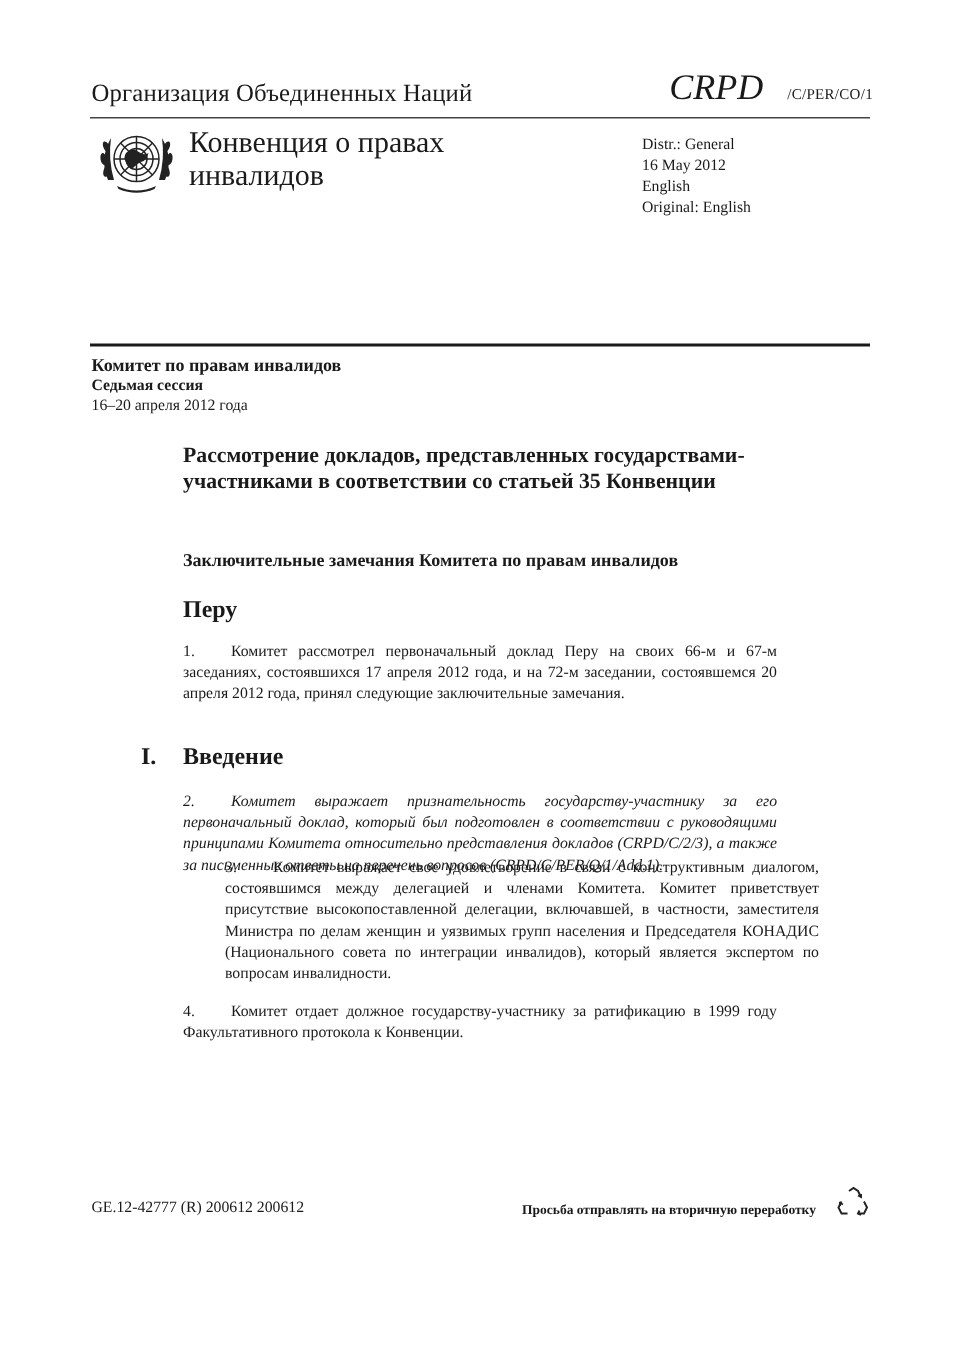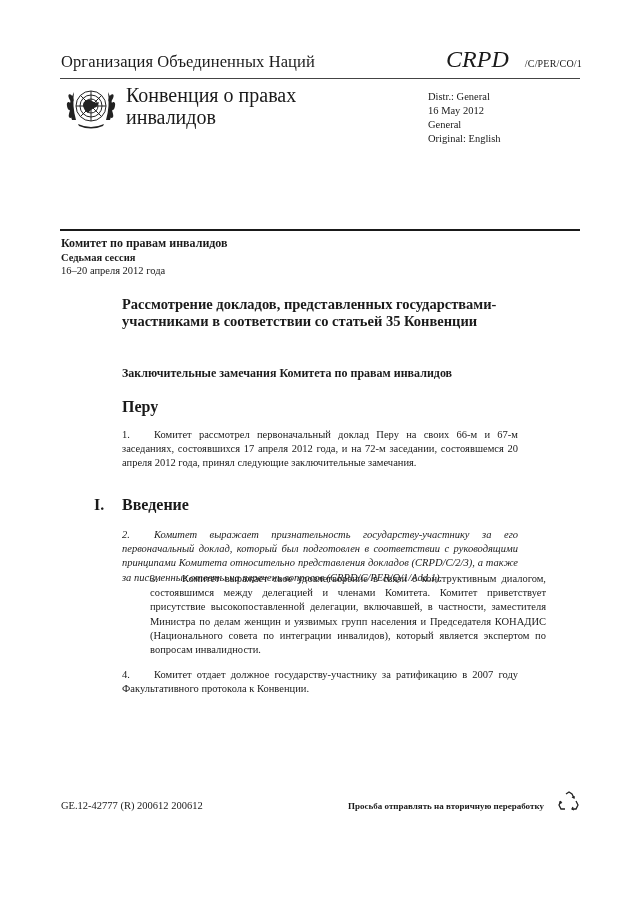--- a/index.html
+++ b/index.html
@@ -65,21 +65,21 @@
       <ellipse cx="47" cy="32" rx="2" ry="4" transform="rotate(-15 47 32)"></ellipse>
       <path d="M14 42 q13 6 26 0 l-1 2 q-12 5 -24 0z"></path>
     </g>
   </svg>
 </div>
 <div class="abs conv-title">Конвенция о правах инвалидов</div>
 
 <div class="abs distr">
   <div>Distr.: General</div>
   <div>16 May 2012</div>
-  <div>General</div>
+  <div>English</div>
   <div>Original: English</div>
 </div>
 
 <div class="abs rule-thick"></div>
 
 <div class="abs committee">Комитет по правам инвалидов</div>
 <div class="abs session">Седьмая сессия</div>
 <div class="abs dates">16–20 апреля 2012 года</div>
 
 <div class="abs main-title">Рассмотрение докладов, представленных государствами-участниками в соответствии со статьей 35 Конвенции</div>
@@ -94,21 +94,21 @@
   <span class="num">I.</span><span>Введение</span>
 </div>
 
 <div class="abs para p2">
   <span class="pnum">2.</span><span>Комитет выражает признательность государству-участнику за его первоначальный доклад, который был подготовлен в соответствии с руководящими принципами Комитета относительно представления докладов (CRPD/C/2/3), а также за письменные ответы на перечень вопросов (CRPD/C/PER/Q/1/Add.1).</span>
 </div>
 <div class="abs para p3">
   <span class="pnum">3.</span><span>Комитет выражает свое удовлетворение в связи с конструктивным диалогом, состоявшимся между делегацией и членами Комитета. Комитет приветствует присутствие высокопоставленной делегации, включавшей, в частности, заместителя Министра по делам женщин и уязвимых групп населения и Председателя КОНАДИС (Национального совета по интеграции инвалидов), который является экспертом по вопросам инвалидности.</span>
 </div>
 <div class="abs para p4">
-  <span class="pnum">4.</span><span>Комитет отдает должное государству-участнику за ратификацию в 2007 году Факультативного протокола к Конвенции.</span>
+  <span class="pnum">4.</span><span>Комитет отдает должное государству-участнику за ратификацию в 1999 году Факультативного протокола к Конвенции.</span>
 </div>
 
 <div class="abs job">GE.12-42777  (R)  200612  200612</div>
 <div class="abs recycle-text">Просьба отправлять на вторичную переработку</div>
 <div class="abs recycle-icon">
   <svg width="22" height="22" viewBox="0 0 22 22" fill="none" stroke="#222" stroke-width="1.3">
     <path d="M8 4 l3 -2 l3 2 l2 4"></path>
     <path d="M14 7 l2 1 l0 -2"></path>
     <path d="M18 11 l2 4 l-2 4 l-4 0"></path>
     <path d="M15 17 l-1 2 l2 1"></path>

